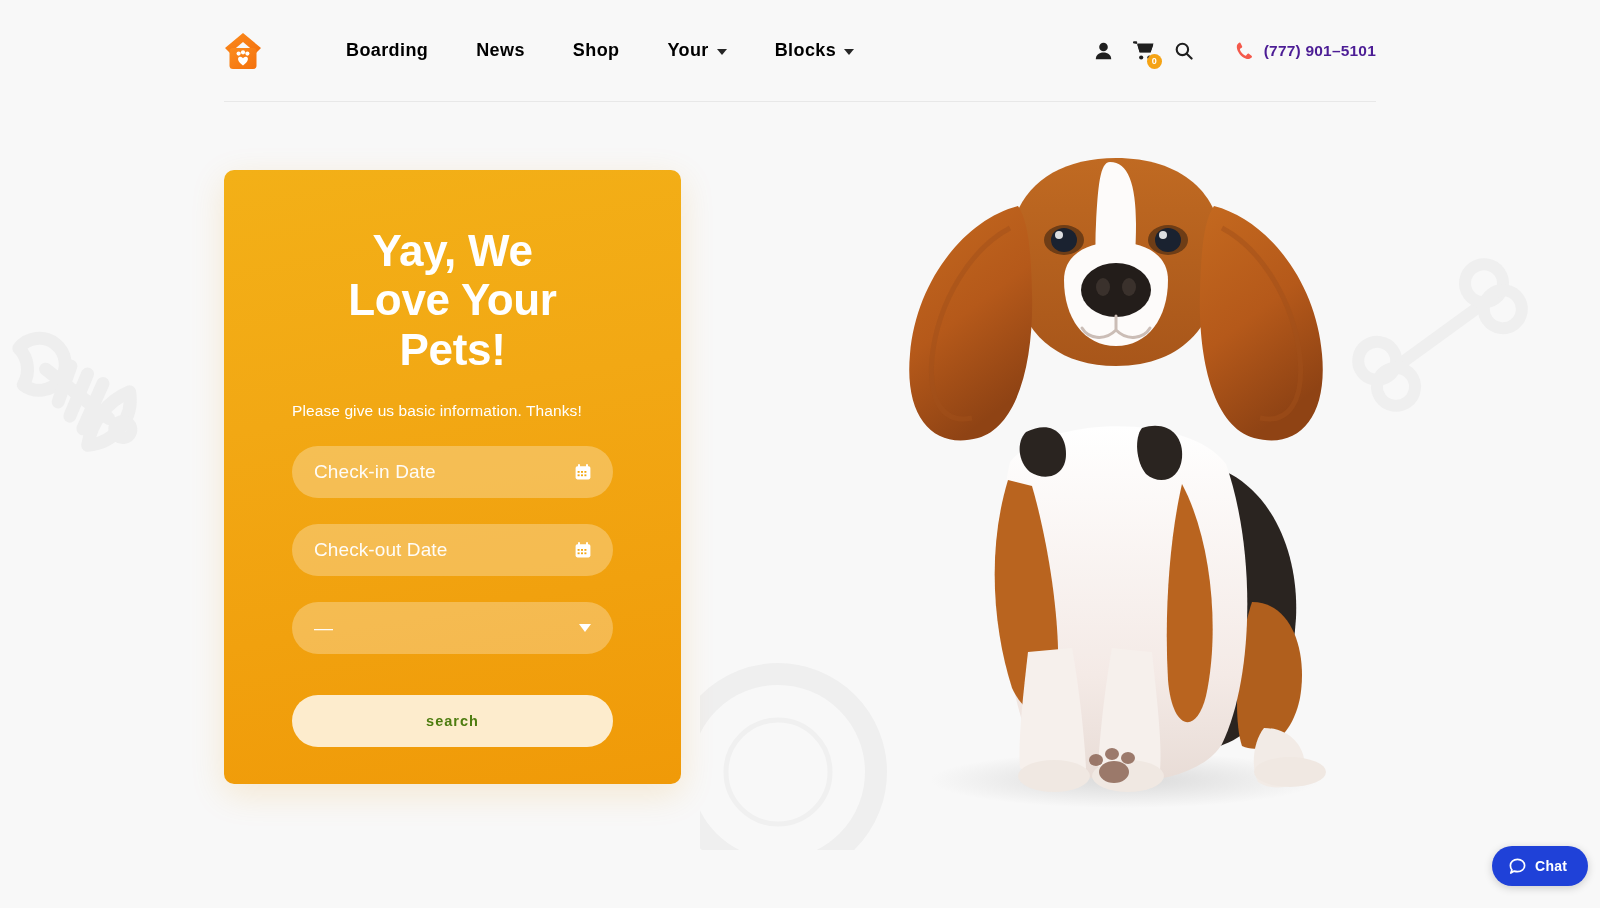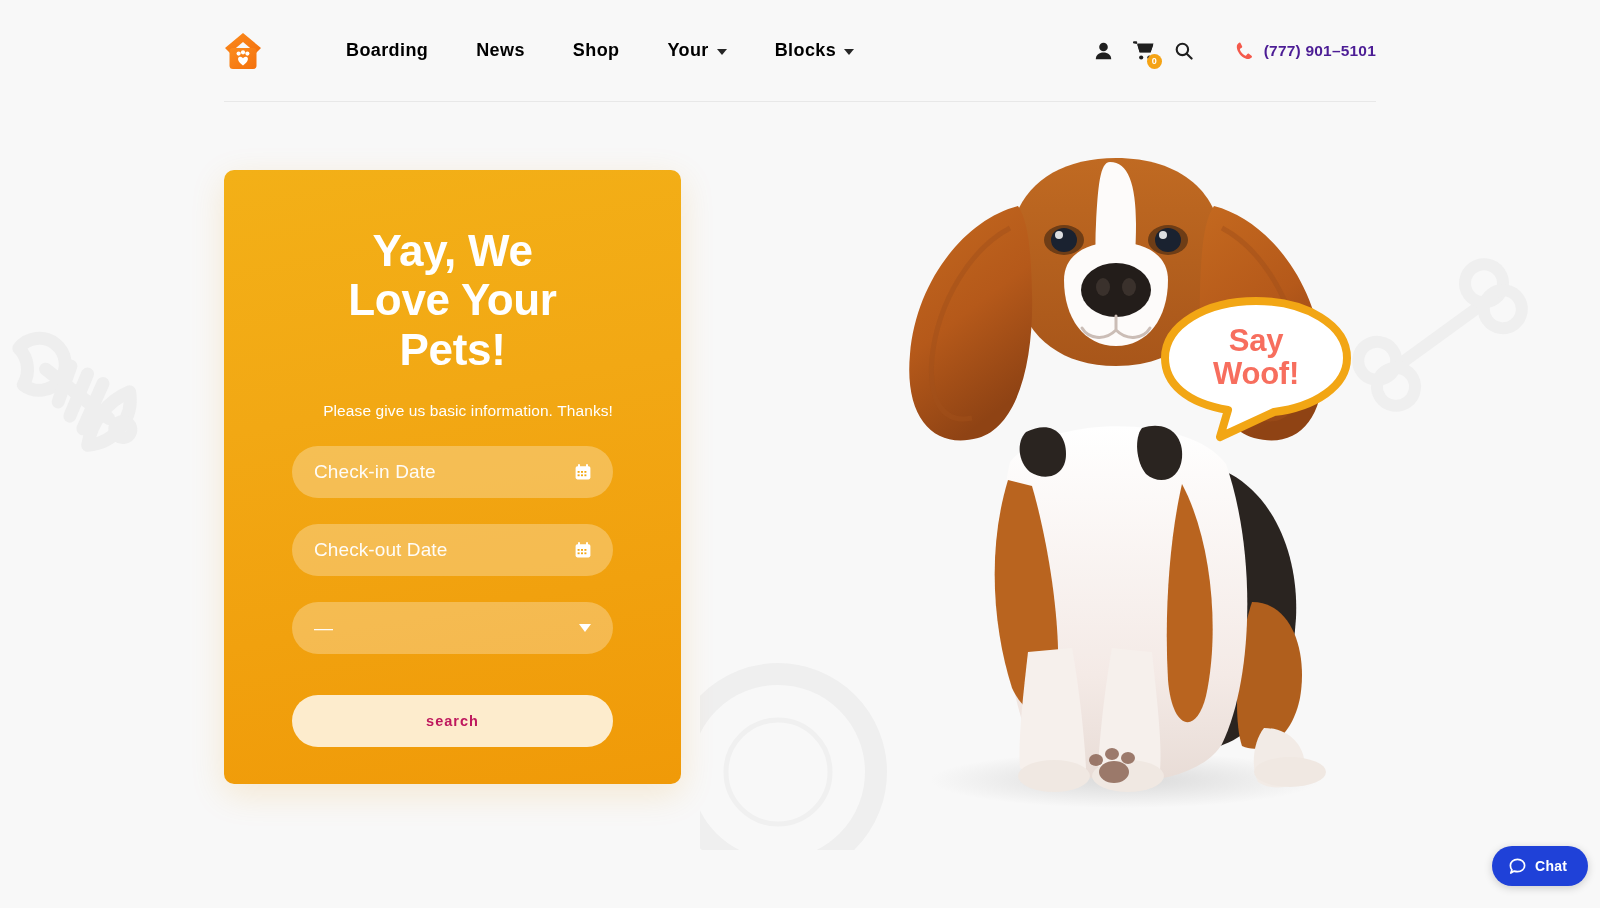--- a/index.html
+++ b/index.html
@@ -160,21 +160,21 @@
     text-align: center;
     line-height: 1.12;
     letter-spacing: -0.3px;
   }
   .card-title span { display: block; }
 
   .card-sub {
     margin-top: 28px;
     font-size: 15.5px;
     color: #ffffff;
-    text-align: right;
+    text-align: left;
     font-weight: normal;
     letter-spacing: 0.1px;
   }
 
   .field {
     position: relative;
     margin-top: 26px;
     height: 52px;
     border-radius: 26px;
     background: rgba(255,255,255,0.28);
@@ -212,21 +212,21 @@
   .search-btn {
     margin-top: 41px;
     height: 52px;
     border-radius: 26px;
     background: #fdeccd;
     border: none;
     width: 100%;
     font-family: "Liberation Sans", sans-serif;
     font-size: 14.5px;
     font-weight: bold;
-    color: #be185d;
+    color: #4d7c0f;
     letter-spacing: 1px;
     cursor: pointer;
   }
 
   
   .dog-area {
     position: absolute;
     left: 860px; top: 30px;
     width: 520px;
     height: 700px;
@@ -457,29 +457,20 @@
         <circle cx="199" cy="103" r="4" fill="#ffffff" opacity="0.85"></circle>
         <circle cx="303" cy="103" r="4" fill="#ffffff" opacity="0.85"></circle>
 
         <path d="M158 74 C104 88 56 150 50 222 C44 286 74 318 118 306 C160 294 174 224 172 160 C171 118 168 88 158 74 Z" fill="url(#earG)"></path>
         <path d="M354 74 C408 88 456 150 462 222 C468 286 438 318 394 306 C352 294 338 224 340 160 C341 118 344 88 354 74 Z" fill="url(#earG)"></path>
         <path d="M150 96 C112 116 78 168 72 226 C68 270 84 292 112 286" fill="none" stroke="#a2501a" stroke-width="5" opacity="0.5"></path>
         <path d="M362 96 C400 116 434 168 440 226 C444 270 428 292 400 286" fill="none" stroke="#a2501a" stroke-width="5" opacity="0.5"></path>
       </svg>
     </div>
 
-    <div class="bubble">
-      <svg class="bubble-svg" viewBox="0 0 196 150" aria-hidden="true">
-        <path d="M98 7 C148 7 189 31 189 64 C189 92 157 113 116 118 L62 143 L70 116 C28 109 7 89 7 64 C7 31 48 7 98 7 Z" fill="#ffffff" stroke="#f2a614" stroke-width="8" stroke-linejoin="round"></path>
-      </svg>
-      <div class="bubble-text">
-        <span>Say</span>
-        <span>Woof!</span>
-      </div>
-    </div>
 
     <div class="booking-card">
 
       <div class="card-title">
         <span>Yay, We</span>
         <span>Love Your Pets!</span>
       </div>
 
       <div class="card-sub">Please give us basic information. Thanks!</div>
 

